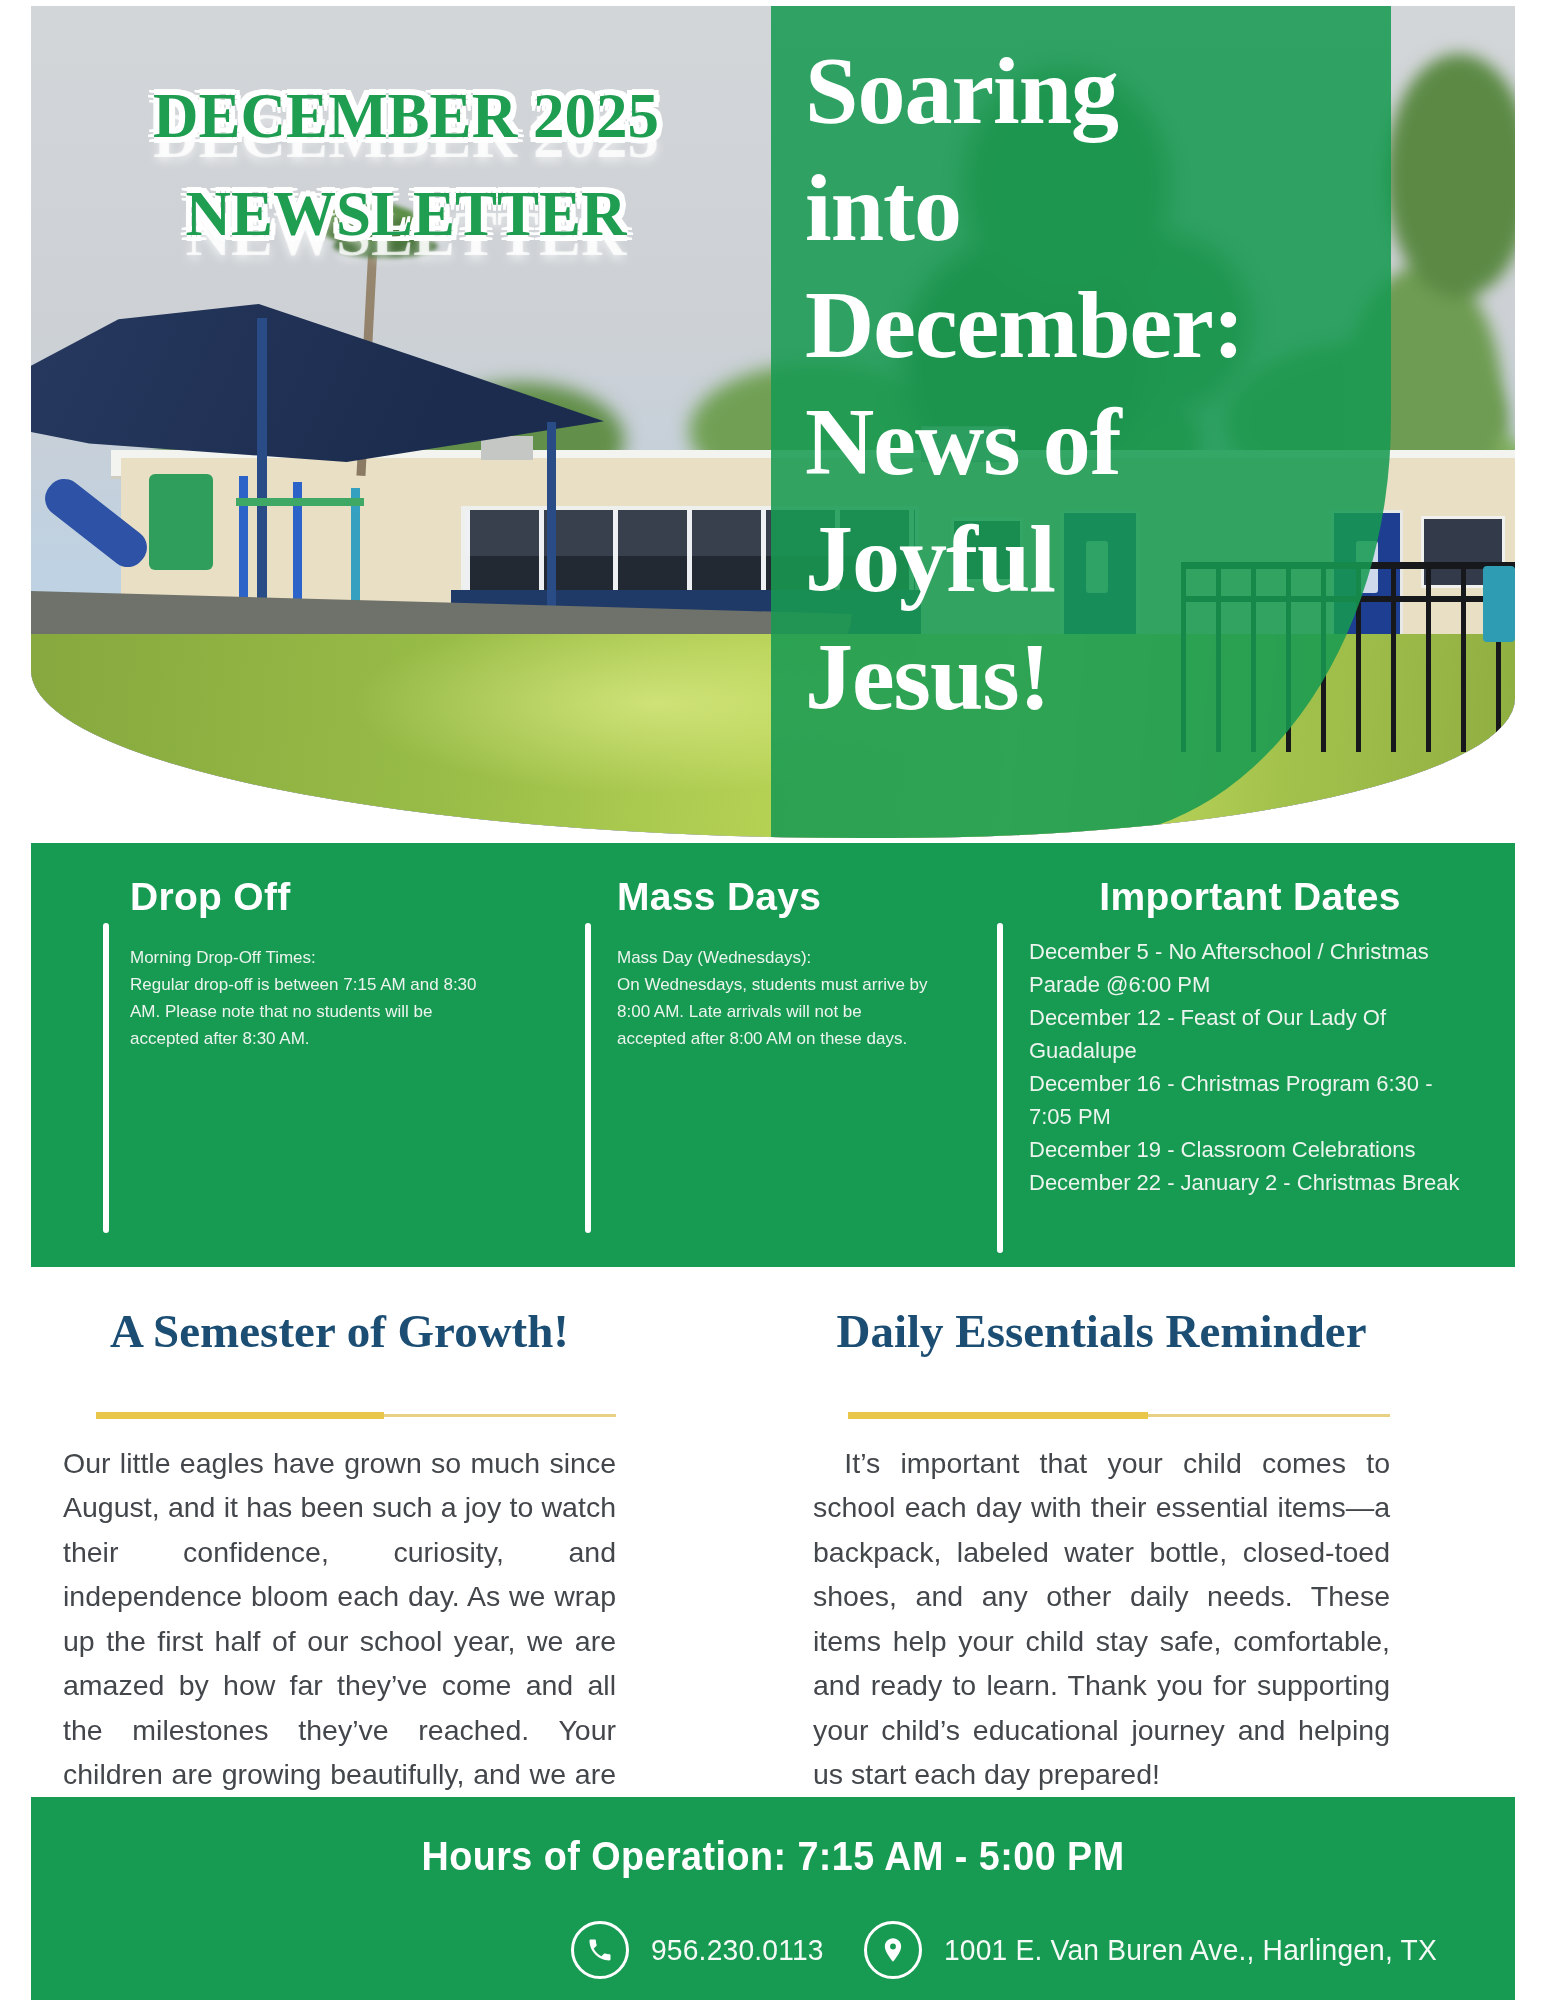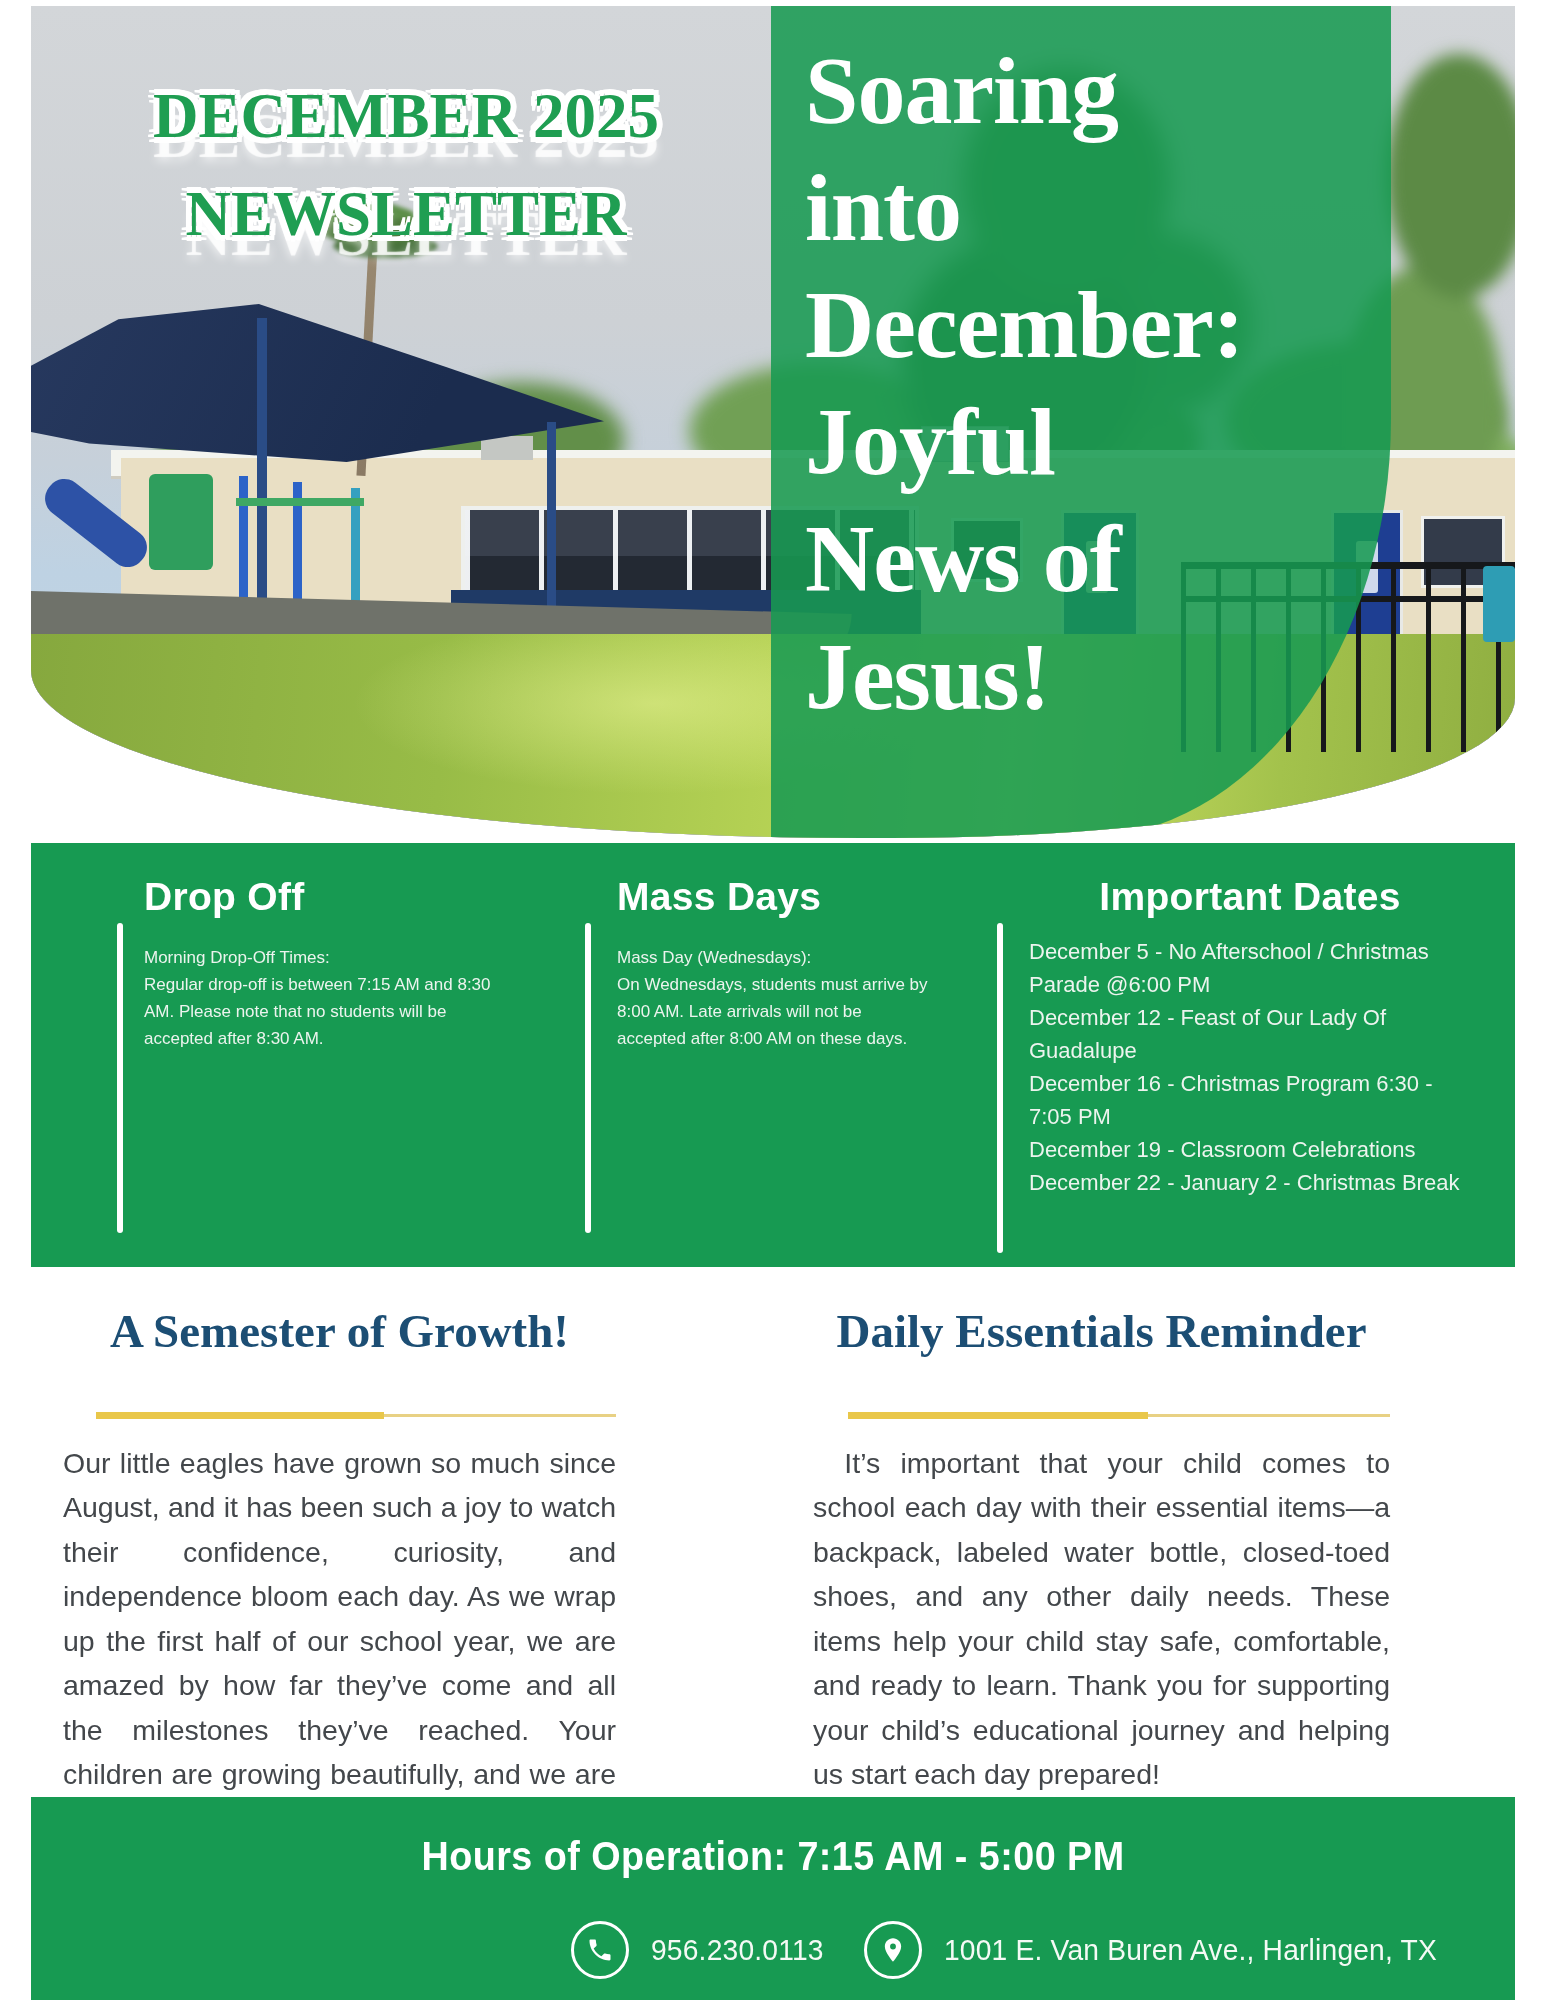--- a/index.html
+++ b/index.html
@@ -76,21 +76,21 @@
   .overlay-panel .hl{font-family:"Liberation Serif", serif;font-weight:700;color:#ffffff;
      font-size:96px;line-height:1.22;letter-spacing:-1px;}
 
   
   .band{position:absolute;left:31px;top:843px;width:1484px;height:424px;background:#179a52;color:#ffffff;}
   .bcol{position:absolute;top:0;height:100%;}
   .bcol .bhead{font-size:39px;font-weight:700;letter-spacing:.3px;margin:0;}
   .vbar{position:absolute;width:6px;background:#ffffff;border-radius:3px;}
   .btext{color:#ecf4ee;font-size:17px;line-height:1.58;white-space:pre-line;}
   .events{color:#ecf4ee;font-size:22px;line-height:1.5;}
-  .col1{left:86px;width:388px;}
+  .col1{left:72px;width:388px;}
   .col1 .bhead{position:absolute;left:27px;top:32px;}
   .col1 .vbar{left:0;top:80px;height:310px;}
   .col1 .btext{position:absolute;left:27px;top:102px;width:352px;}
   .col2{left:554px;width:350px;}
   .col2 .bhead{position:absolute;left:32px;top:32px;}
   .col2 .vbar{left:0;top:80px;height:310px;}
   .col2 .btext{position:absolute;left:32px;top:102px;width:318px;}
   .col3{left:966px;width:490px;padding-left:16px;}
   .col3 .bhead{position:absolute;left:0;top:32px;width:100%;text-align:center;}
   .col3 .vbar{left:0;top:80px;height:330px;}
@@ -165,22 +165,22 @@
 
     <div class="masthead">
       <div>DECEMBER 2025</div>
       <div>NEWSLETTER</div>
     </div>
 
     <div class="overlay-panel">
       <div class="hl">Soaring</div>
       <div class="hl">into</div>
       <div class="hl">December:</div>
+      <div class="hl">News of</div>
       <div class="hl">Joyful</div>
-      <div class="hl">News of</div>
       <div class="hl">Jesus!</div>
     </div>
   </header>
 
   <section class="band">
     <div class="bcol col1">
       <h2 class="bhead">Drop Off</h2>
       <div class="vbar"></div>
       <div class="btext">Morning Drop-Off Times:
  Regular drop-off is between 7:15 AM and 8:30 AM. Please note that no students will be accepted after 8:30 AM.</div>

